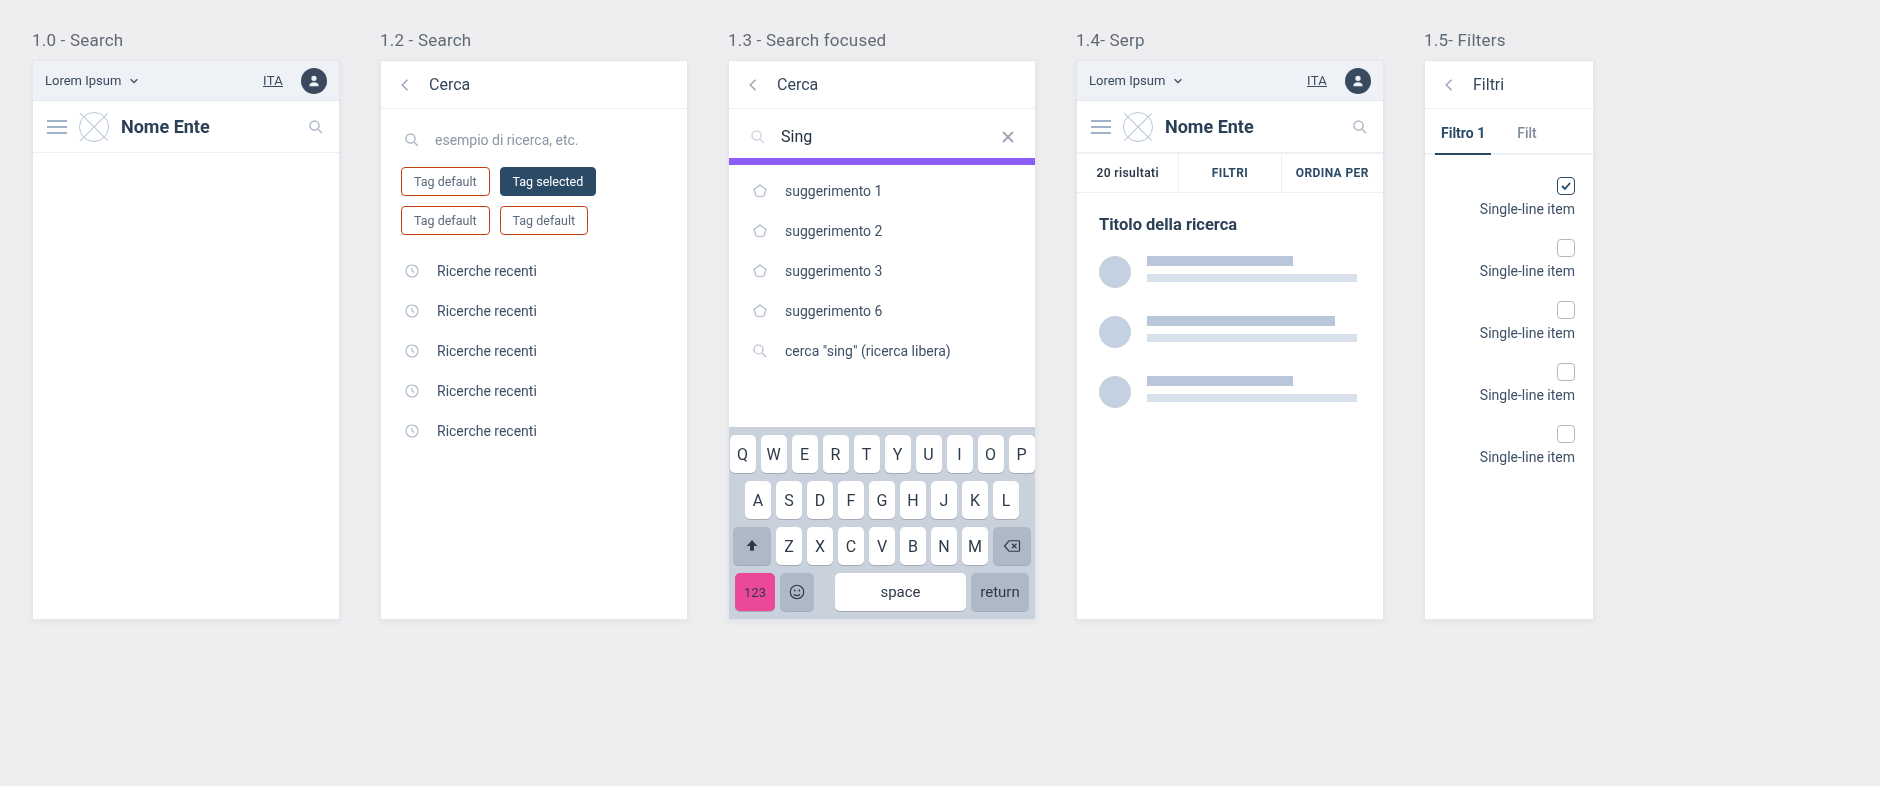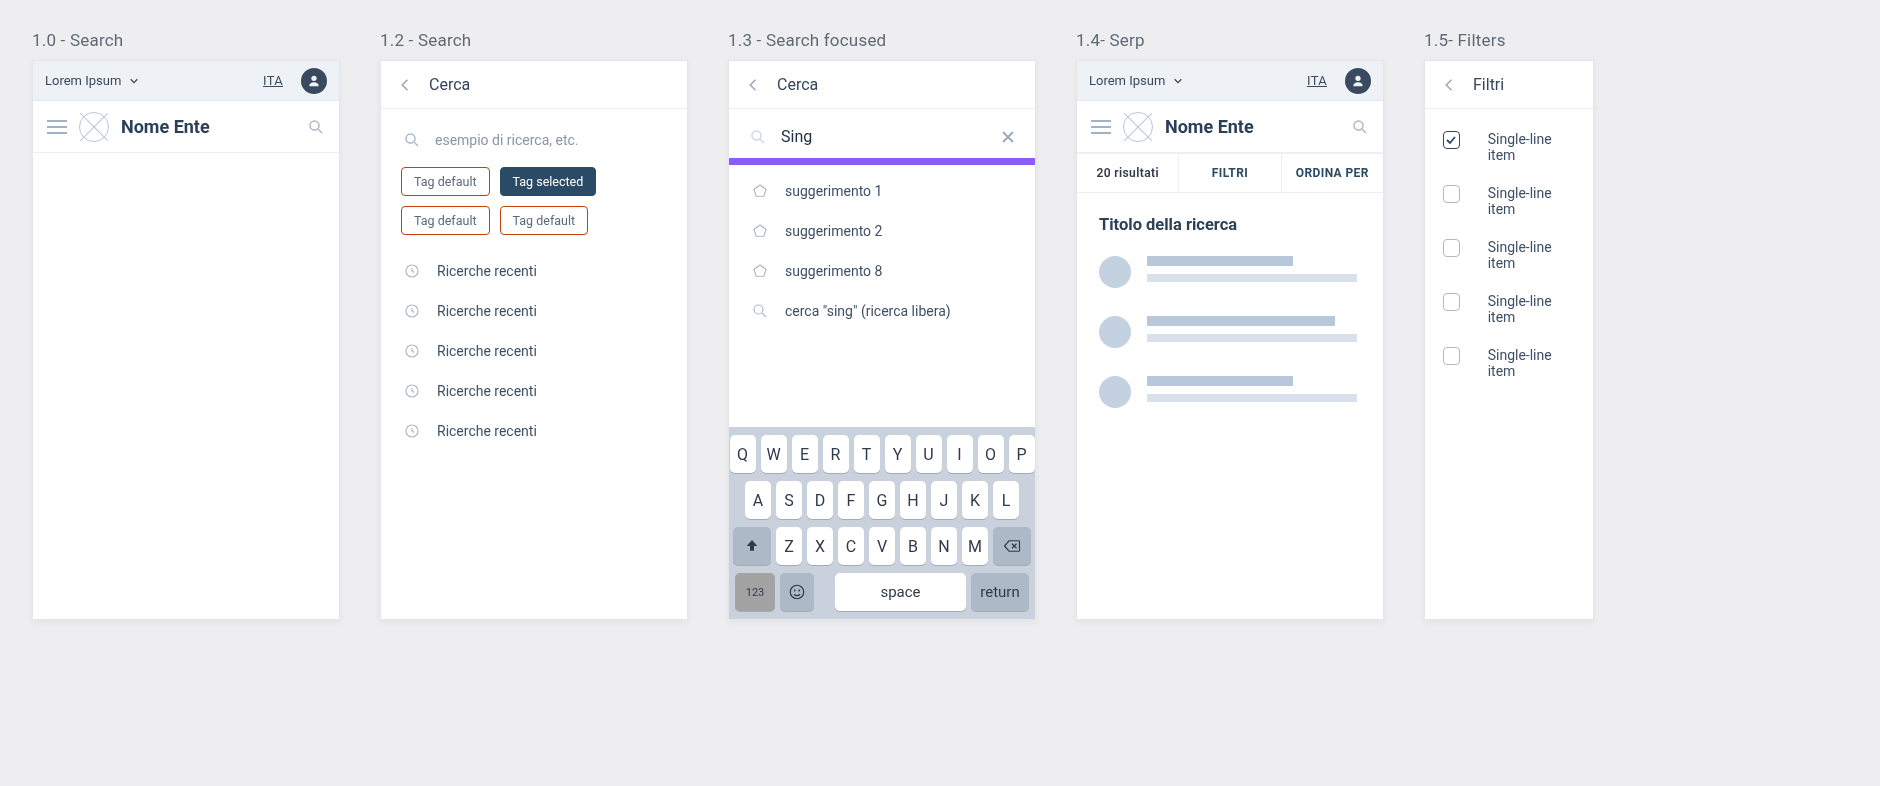--- a/index.html
+++ b/index.html
@@ -78,36 +78,36 @@
   .lines { flex:1; display:flex; flex-direction:column; gap:8px; }
   .line1 { height:10px; background:#b8c8da; width:68%; }
   .line2 { height:8px; background:#d8e1eb; width:98%; }
   .result.b .line1 { width:88%; }
 
   
   .filter-tabs { display:flex; border-bottom:2px solid #eef1f5; padding:6px 14px 0; gap:28px; }
   .ftab { font-size:14px; font-weight:700; color:#2a4a66; padding:10px 2px 12px; position:relative; }
   .ftab.active::after { content:""; position:absolute; left:-4px; right:-4px; bottom:-2px; height:2px; background:#2a4a66; }
   .clist { padding:14px 16px; display:flex; flex-direction:column; gap:6px; }
-  .citem { display:flex; align-items:flex-start; gap:28px; padding:8px 2px; font-size:14px; color:#3e5068; }
+  .citem { display:flex; align-items:flex-end; gap:6px; padding:8px 2px; font-size:14px; color:#3e5068;flex-direction:column; }
   .cbox { width:18px; height:18px; border:1.6px solid #aeb9c8; border-radius:4px; display:flex; align-items:center; justify-content:center; }
   .cbox.checked { border-color:#2a4a66; }
   .cbox.checked svg { stroke:#2a4a66; }
 
   
   .kbd { margin-top:auto; background:#c9d1dd; padding:8px 6px; display:flex; flex-direction:column; gap:8px; }
   .krow { display:flex; gap:5px; justify-content:center; }
   .key { background:#fff; border-radius:5px; box-shadow:0 1px 0 rgba(0,0,0,.18);
     height:38px; min-width:26px; flex:1; display:flex; align-items:center; justify-content:center;
     font-size:16px; color:#2f3a4a; max-width:28px; }
   .krow.mid .key { max-width:28px; }
   .key.fn { background:#aeb9c8; max-width:38px; flex:none; width:38px; }
   .key.space { flex:1; max-width:none; font-size:15px;margin-left:16px; }
   .key.ret { background:#aeb9c8; max-width:58px; width:58px; flex:none; font-size:15px; }
-  .key.num { background:#a3a3a3; max-width:40px; width:40px; flex:none; font-size:11px; }
+  .key.num { background:#ec4899; max-width:40px; width:40px; flex:none; font-size:13px; }
   .key.emoji { background:#aeb9c8; max-width:34px; width:34px; flex:none; }
   svg { display:block; }
   .mag { stroke:#aeb9c8; fill:none; stroke-width:2; }
 
   .screen-15 .phone { width:170px; overflow:hidden; }
 </style>
 </head>
 <body>
 
 <div class="canvas">
@@ -242,21 +242,27 @@
         <div class="row">
           <svg class="ico icon-stroke" viewBox="0 0 24 24">
               <path d="M12 4l8 6-3 9H7l-3-9z"></path>
             </svg>
           <span>suggerimento 2</span>
         </div>
         <div class="row">
           <svg class="ico icon-stroke" viewBox="0 0 24 24">
               <path d="M12 4l8 6-3 9H7l-3-9z"></path>
             </svg>
-          <span>suggerimento 8</span>
+          <span>suggerimento 3</span>
+        </div>
+        <div class="row">
+          <svg class="ico icon-stroke" viewBox="0 0 24 24">
+              <path d="M12 4l8 6-3 9H7l-3-9z"></path>
+            </svg>
+          <span>suggerimento 6</span>
         </div>
         <div class="row">
           <svg class="ico icon-stroke" viewBox="0 0 24 24">
               <circle cx="10" cy="10" r="6"></circle>
               <path d="M15 15l5 5"></path>
             </svg>
           <span>cerca "sing" (ricerca libera)</span>
         </div>
       </div>
 
@@ -387,20 +393,24 @@
 
   <div class="col screen-15">
     <div class="screen-label">1.5- Filters</div>
     <div class="phone">
       <div class="backhdr">
         <svg class="arrow" viewBox="0 0 24 24">
             <path d="M14 5l-7 7 7 7" stroke="#9aa7b7" stroke-width="2" fill="none"></path>
           </svg>
         <span class="title">Filtri</span>
       </div>
+      <div class="filter-tabs">
+        <div class="ftab active">Filtro 1</div>
+        <div class="ftab" style="color:#7e8b9a;font-weight:500">Filt</div>
+      </div>
       <div class="clist">
         <div class="citem">
           <span class="cbox checked">
               <svg width="12" height="12" viewBox="0 0 12 12" fill="none">
                 <path d="M2 6l3 3 5-6" stroke-width="1.8"></path>
               </svg>
             </span>
           <span>Single-line item</span>
         </div>
         <div class="citem">

